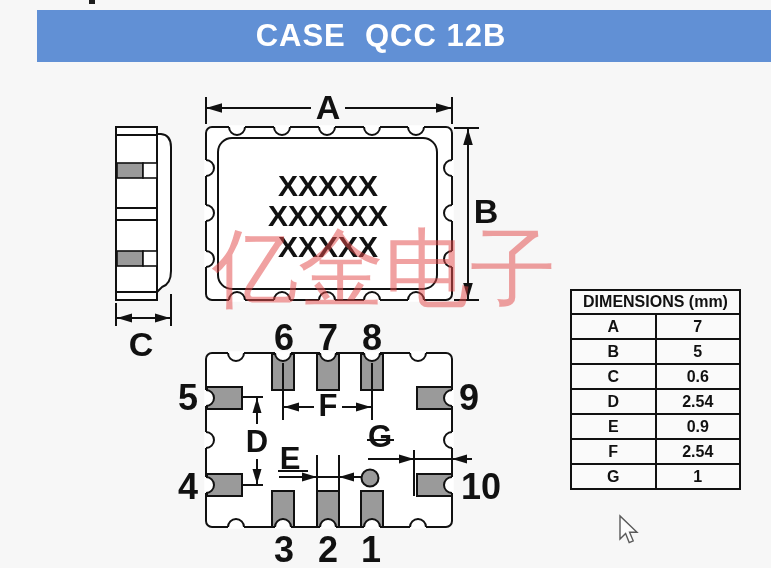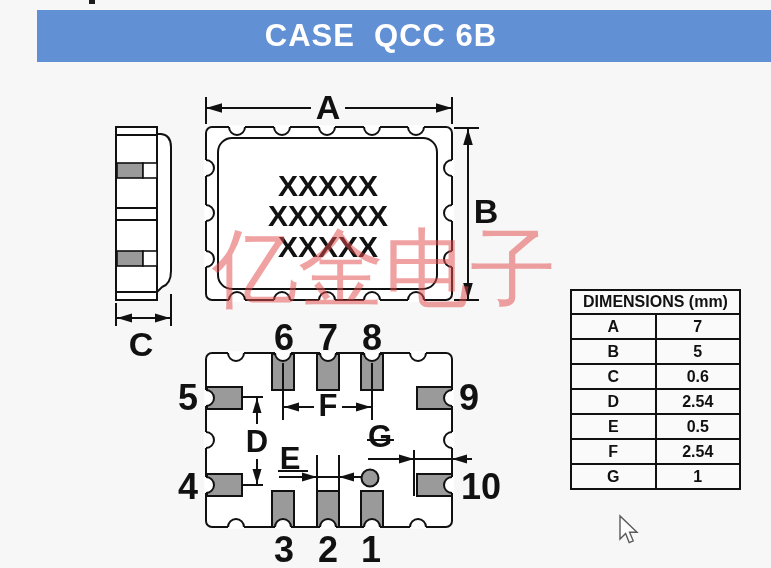--- a/index.html
+++ b/index.html
@@ -34,21 +34,21 @@
   .cursor{position:absolute;left:616px;top:514px;z-index:9;}
 </style>
 </head>
 <body>
 
 <div class="stage">
 
   <div class="stray-mark"></div>
 
   <div class="title-bar">
-    <span class="title">CASE  QCC 6B</span>
+    <span class="title">CASE  QCC 12B</span>
   </div>
 
   <svg id="side-view" class="drawing" width="115" height="280" viewBox="100 85 115 280">
     <g stroke="#111" stroke-width="2" fill="none">
       <path d="M157,134 L161,134 Q171,135 171,147 L171,271 Q171,284 162,287 L157,292 Z" fill="#ffffff" stroke="none"></path>
       <path d="M157,134 L161,134 Q171,135 171,147 L171,271 Q171,284 162,287 L157,292"></path>
       <rect x="116" y="127" width="41" height="173" fill="#ffffff"></rect>
       <line x1="116" y1="135" x2="157" y2="135"></line>
       <line x1="116" y1="208" x2="157" y2="208"></line>
       <line x1="116" y1="220" x2="157" y2="220"></line>
@@ -279,21 +279,21 @@
         <tr>
           <td>C</td>
           <td>0.6</td>
           </tr>
         <tr>
           <td>D</td>
           <td>2.54</td>
           </tr>
         <tr>
           <td>E</td>
-          <td>0.5</td>
+          <td>0.9</td>
           </tr>
         <tr>
           <td>F</td>
           <td>2.54</td>
           </tr>
         <tr>
           <td>G</td>
           <td>1</td>
           </tr>
       </tbody>

